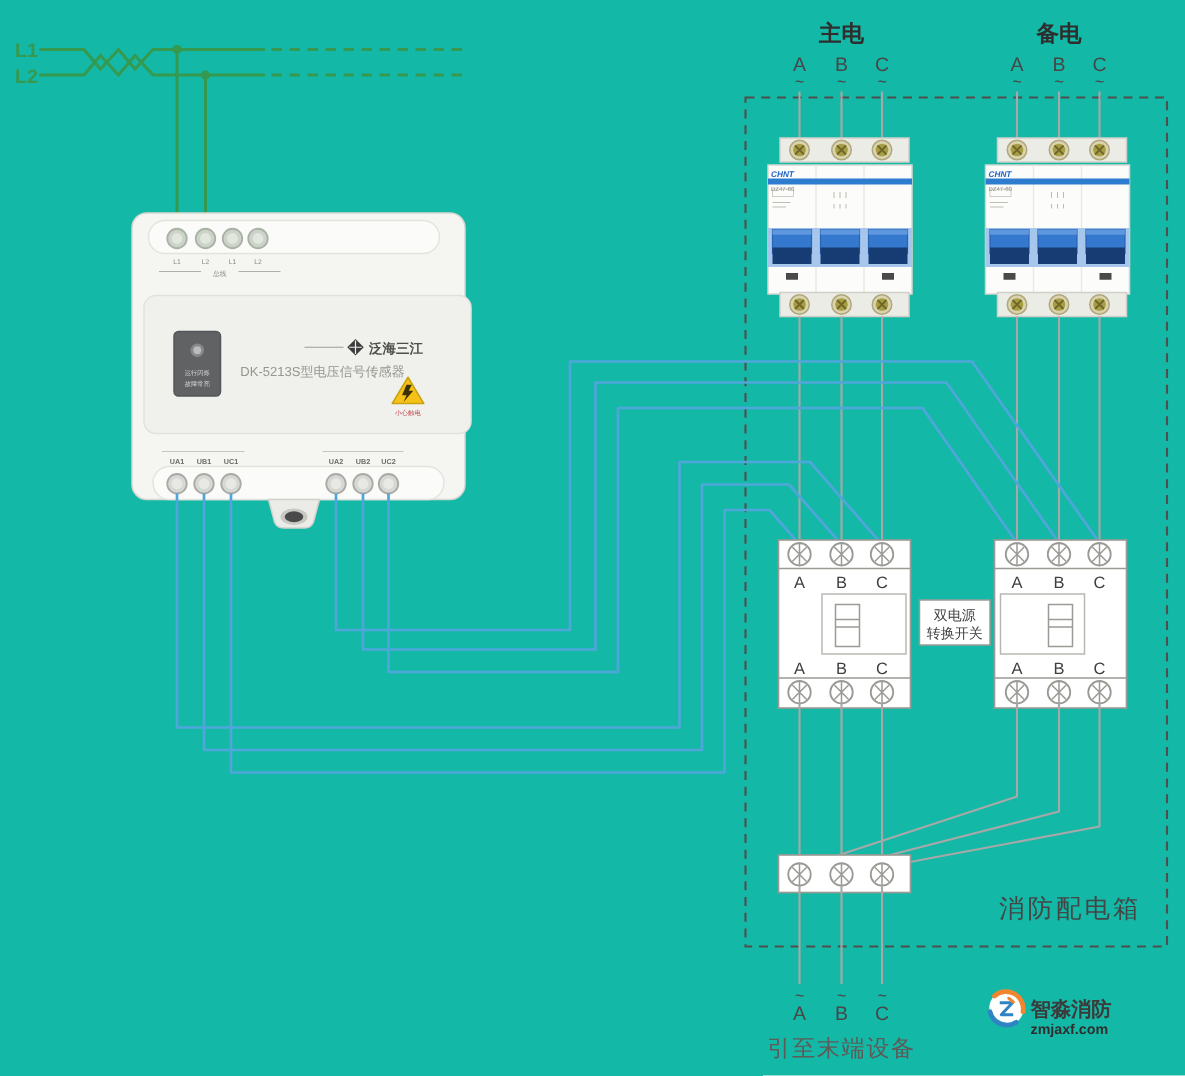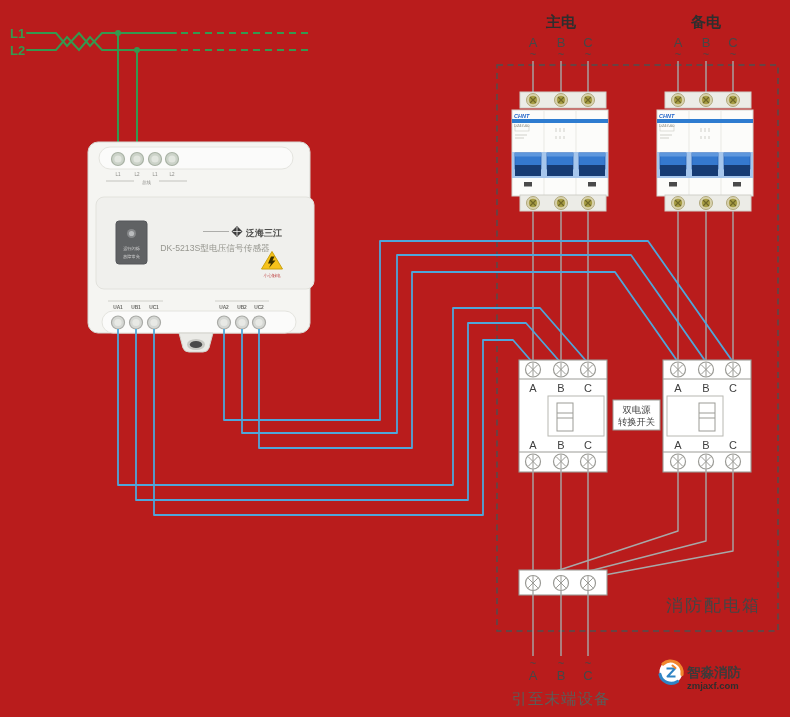--- a/index.html
+++ b/index.html
@@ -1,16 +1,16 @@
 <!DOCTYPE html>
 <html><head>
 <meta charset="utf-8">
 <style>
   html,body{margin:0;padding:0;background:#ffffff;}
-  .stage{position:relative;width:790px;height:717px;background:#b91c1c;overflow:hidden;
+  .stage{position:relative;width:790px;height:717px;background:#14b8a6;overflow:hidden;
          font-family:"Liberation Sans", sans-serif;}
   svg text{font-family:"Liberation Sans", sans-serif; fill:#3f3f3f;}
   .wgr{stroke:#35994f;stroke-width:2;fill:none;stroke-linecap:round;}
   .wgrd{stroke:#35994f;stroke-width:2;fill:none;stroke-dasharray:7 5;}
   .wb{stroke:#4fa6da;stroke-width:1.8;fill:none;stroke-linejoin:round;}
   .wg{stroke:#a8a8a8;stroke-width:1.4;fill:none;stroke-linejoin:round;}
   .t-green{font-size:13px;font-weight:bold;fill:#35994f;}
   .t-title{font-size:15px;font-weight:bold;fill:#2e2e2e;}
   .t-phase{font-size:13px;fill:#474747;}
   .t-tilde{font-size:11px;fill:#474747;}

